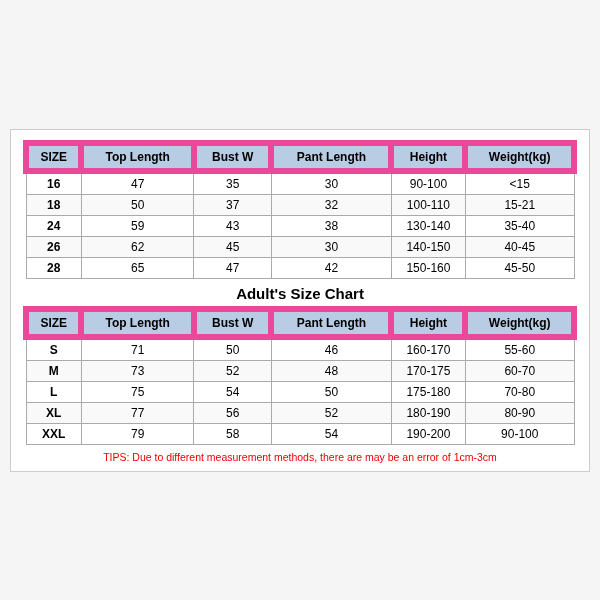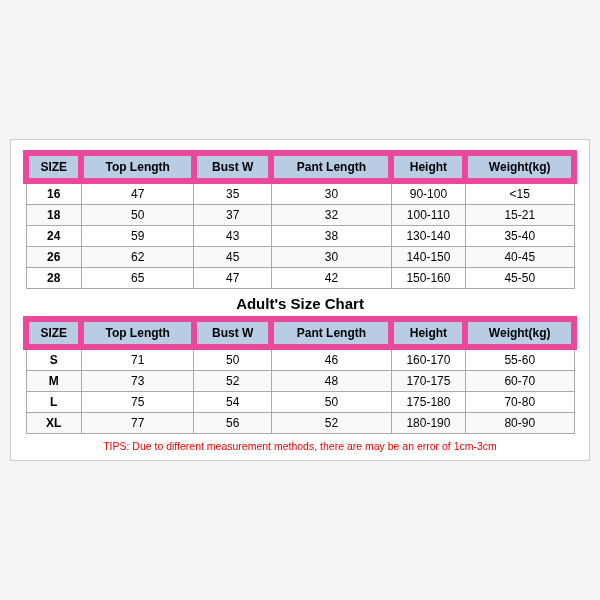--- a/index.html
+++ b/index.html
@@ -173,18 +173,26 @@
             <td>70-80</td>
           </tr>
           <tr>
             <td class="size-col">XL</td>
             <td>77</td>
             <td>56</td>
             <td>52</td>
             <td>180-190</td>
             <td>80-90</td>
           </tr>
+          <tr>
+            <td class="size-col">XXL</td>
+            <td>79</td>
+            <td>58</td>
+            <td>54</td>
+            <td>190-200</td>
+            <td>90-100</td>
+          </tr>
         </tbody>
     </table>
   </div>
 
   <div class="tips">TIPS: Due to different measurement methods, there are may be an error of 1cm-3cm</div>
 </div>
 
 </body></html>

